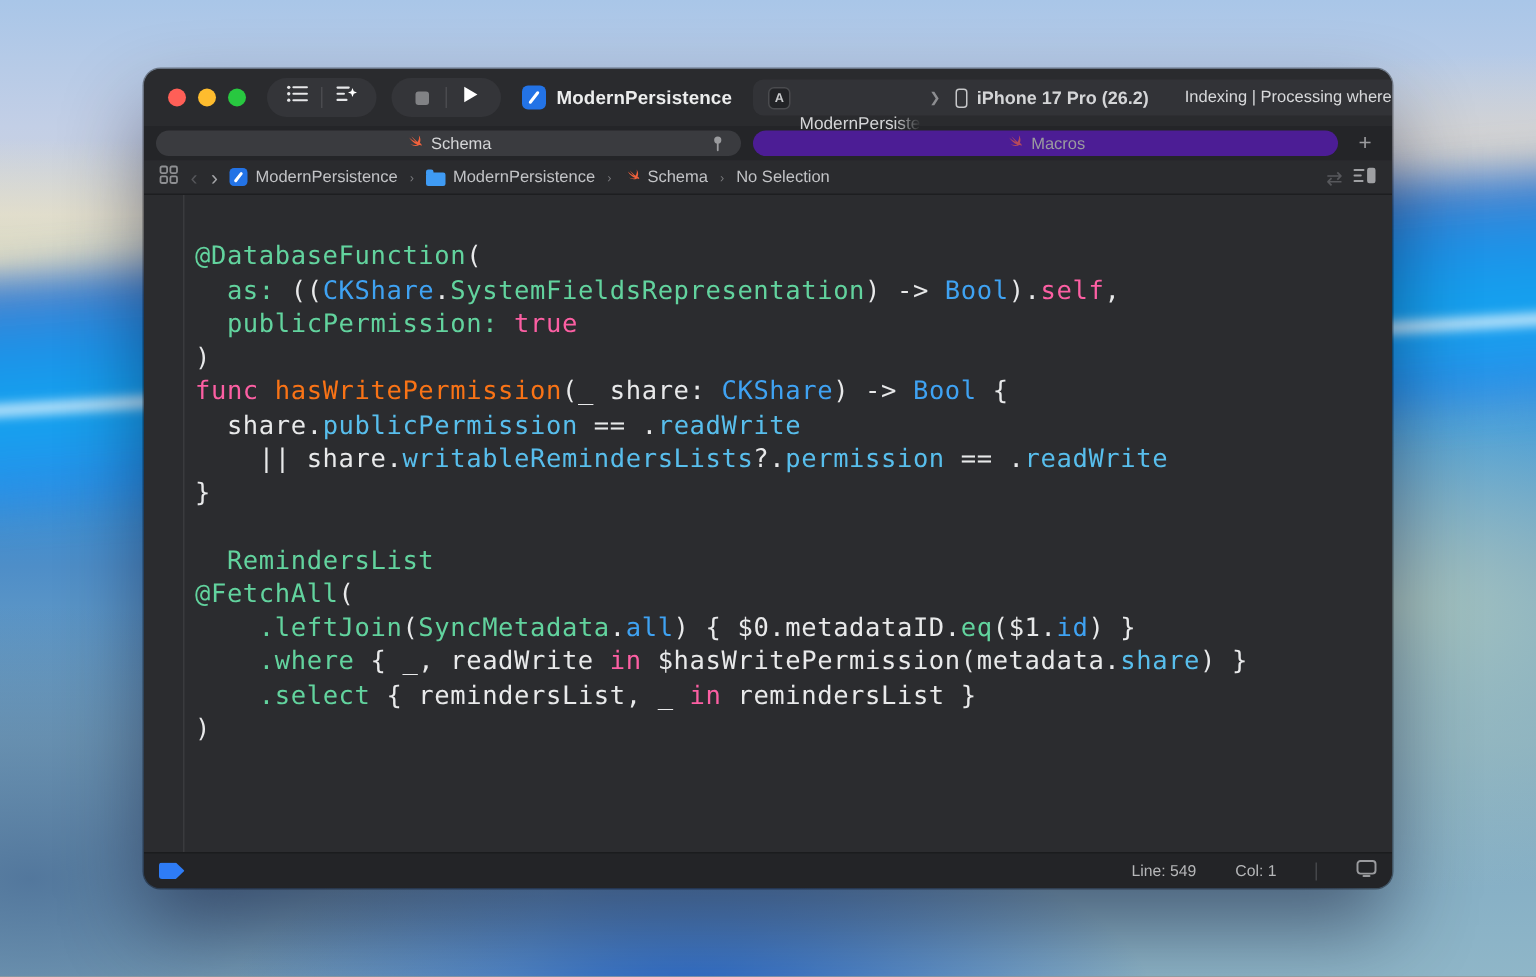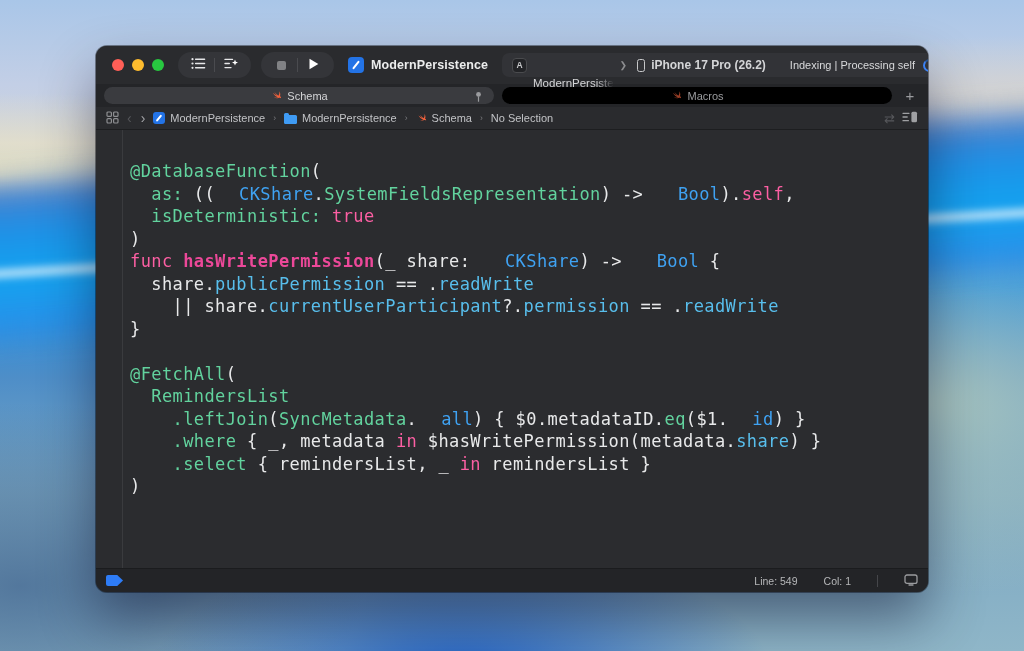--- a/index.html
+++ b/index.html
@@ -47,21 +47,21 @@
   .iphone-icon { width:8px; height:13px; border:1.3px solid #c6c7c9; border-radius:2.5px; margin-left:4px; }
   .scheme-device { font-size:12px; color:#d4d5d7; white-space:nowrap;font-weight:bold; }
   .scheme-status { font-size:11px; color:#d8d9db; margin-left:18px; white-space:nowrap; }
   .spinner { width:13px; height:13px; border-radius:50%; border:2px solid #3b82f6; border-top-color:#255394; margin-left:2px; }
   .tb-spacer { flex:1; }
 
   
   .tabbar { height:23px; flex:0 0 23px; background:#242528; display:flex; align-items:center; gap:8px; padding:0 8px; }
   .tab { height:17px; border-radius:9px; flex:1; display:flex; align-items:center; justify-content:center; gap:5px; position:relative; }
   .tab.active { background:#3a3b3f; }
-  .tab.inactive { background:#000000; }
+  .tab.inactive { background:#4c1d95; }
   .tab-label { font-size:11px; color:#d4d5d7; }
   .tab.inactive .tab-label { color:#9b9c9f; }
   .tab.inactive svg { opacity:.65; }
   .tab-pin { position:absolute; right:10px; top:2px; }
   .add-tab { width:20px; text-align:center; font-size:15px; color:#9b9c9f; line-height:17px; }
 
   
   .jumpbar { height:23px; flex:0 0 23px; background:#2a2b2e; border-bottom:1px solid #1d1e20; display:flex; align-items:center; padding:0 10px; gap:7px; font-size:11px; color:#c2c3c6; }
   .nav-chev { font-size:14px; line-height:1; padding:0 1px; }
   .nav-back { color:#55565a; }
@@ -77,23 +77,23 @@
 
   
   .editor { flex:1; background:#2b2c2f; position:relative; overflow:hidden; }
   .gutter-line { position:absolute; left:26px; top:0; bottom:0; width:1px; background:#3a3b3e; }
   #code { position:absolute; left:34px; top:30px; right:6px;
     font-family:"DejaVu Sans Mono","Liberation Mono",monospace; font-size:17px; letter-spacing:.4px; }
   .code-line { height:22.5px; line-height:22.5px; white-space:pre; }
   .tok-plain { color:#e8e9ea; }
   .tok-kw   { color:#fc5fa3; font-weight:400; }
   .tok-green{ color:#62d39e;text-align:right; }
-  .tok-blue { color:#3fa2f2;margin-left:24px; }
+  .tok-blue { color:#3fa2f2; }
   .tok-cyan { color:#58beec; }
-  .tok-cyanb{ color:#ec4899; font-weight:700; }
+  .tok-cyanb{ color:#f97316; font-weight:400; }
 
   
   .statusbar { height:24px; flex:0 0 24px; background:#232427; border-top:1px solid #1b1c1e; display:flex; align-items:center; padding:0 10px; }
   .bp-icon { width:17px; height:11px; background:#2e7cf6; border-radius:2px;
     clip-path:polygon(0 0, 66% 0, 100% 50%, 66% 100%, 0 100%); }
   .sb-right { margin-left:auto; display:flex; align-items:center; gap:26px; font-size:10.5px; color:#b6b7b9; }
   .sb-div { width:1px; height:12px; background:#45464a; }
 </style>
 </head>
 <body>
@@ -151,21 +151,21 @@
         <div class="proj-icon"></div>
         <span class="win-title">ModernPersistence</span>
       </div>
 
       <div class="scheme">
         <div class="app-icon">A</div>
         <span class="scheme-proj">ModernPersiste</span>
         <span class="sep-chev">❯</span>
         <div class="iphone-icon"></div>
         <span class="scheme-device">iPhone 17 Pro (26.2)</span>
-        <span class="scheme-status">Indexing | Processing self</span>
+        <span class="scheme-status">Indexing | Processing where</span>
         <div class="spinner"></div>
       </div>
 
       <div class="tb-spacer"></div>
 
     </div>
 
     <div class="tabbar">
       <div class="tab active">
         <span>
@@ -238,31 +238,31 @@
           <rect x="9.4" y="0.8" width="5.6" height="10.4" rx="1.5" fill="#9fa0a3"></rect>
         </svg>
       </span>
     </div>
 
     <div class="editor">
       <div class="gutter-line"></div>
       <div id="code">
           <div class="code-line"><span class="tok-green">@DatabaseFunction</span><span class="tok-plain">(</span></div>
           <div class="code-line"><span class="tok-plain">  </span><span class="tok-green">as:</span><span class="tok-plain"> ((</span><span class="tok-blue">CKShare</span><span class="tok-plain">.</span><span class="tok-green">SystemFieldsRepresentation</span><span class="tok-plain">) -&gt; </span><span class="tok-blue">Bool</span><span class="tok-plain">).</span><span class="tok-kw">self</span><span class="tok-plain">,</span></div>
-          <div class="code-line"><span class="tok-plain">  </span><span class="tok-green">isDeterministic:</span><span class="tok-plain"> </span><span class="tok-kw">true</span></div>
+          <div class="code-line"><span class="tok-plain">  </span><span class="tok-green">publicPermission:</span><span class="tok-plain"> </span><span class="tok-kw">true</span></div>
           <div class="code-line"><span class="tok-plain">)</span></div>
           <div class="code-line"><span class="tok-kw">func</span><span class="tok-plain"> </span><span class="tok-cyanb">hasWritePermission</span><span class="tok-plain">(_ share: </span><span class="tok-blue">CKShare</span><span class="tok-plain">) -&gt; </span><span class="tok-blue">Bool</span><span class="tok-plain"> {</span></div>
           <div class="code-line"><span class="tok-plain">  share.</span><span class="tok-cyan">publicPermission</span><span class="tok-plain"> == .</span><span class="tok-cyan">readWrite</span></div>
-          <div class="code-line"><span class="tok-plain">    || share.</span><span class="tok-cyan">currentUserParticipant</span><span class="tok-plain">?.</span><span class="tok-cyan">permission</span><span class="tok-plain"> == .</span><span class="tok-cyan">readWrite</span></div>
+          <div class="code-line"><span class="tok-plain">    || share.</span><span class="tok-cyan">writableRemindersLists</span><span class="tok-plain">?.</span><span class="tok-cyan">permission</span><span class="tok-plain"> == .</span><span class="tok-cyan">readWrite</span></div>
           <div class="code-line"><span class="tok-plain">}</span></div>
           <div class="code-line"></div>
+          <div class="code-line"><span class="tok-plain">  </span><span class="tok-green">RemindersList</span></div>
           <div class="code-line"><span class="tok-green">@FetchAll</span><span class="tok-plain">(</span></div>
-          <div class="code-line"><span class="tok-plain">  </span><span class="tok-green">RemindersList</span></div>
           <div class="code-line"><span class="tok-plain">    </span><span class="tok-green">.leftJoin</span><span class="tok-plain">(</span><span class="tok-green">SyncMetadata</span><span class="tok-plain">.</span><span class="tok-blue">all</span><span class="tok-plain">) { $0.metadataID.</span><span class="tok-green">eq</span><span class="tok-plain">($1.</span><span class="tok-blue">id</span><span class="tok-plain">) }</span></div>
-          <div class="code-line"><span class="tok-plain">    </span><span class="tok-green">.where</span><span class="tok-plain"> { _, metadata </span><span class="tok-kw">in</span><span class="tok-plain"> $hasWritePermission(metadata.</span><span class="tok-cyan">share</span><span class="tok-plain">) }</span></div>
+          <div class="code-line"><span class="tok-plain">    </span><span class="tok-green">.where</span><span class="tok-plain"> { _, readWrite </span><span class="tok-kw">in</span><span class="tok-plain"> $hasWritePermission(metadata.</span><span class="tok-cyan">share</span><span class="tok-plain">) }</span></div>
           <div class="code-line"><span class="tok-plain">    </span><span class="tok-green">.select</span><span class="tok-plain"> { remindersList, _ </span><span class="tok-kw">in</span><span class="tok-plain"> remindersList }</span></div>
           <div class="code-line"><span class="tok-plain">)</span></div>
         </div>
     </div>
 
     <div class="statusbar">
       <div class="bp-icon"></div>
       <div class="sb-right">
         <span>Line: 549</span>
         <span>Col: 1</span>

